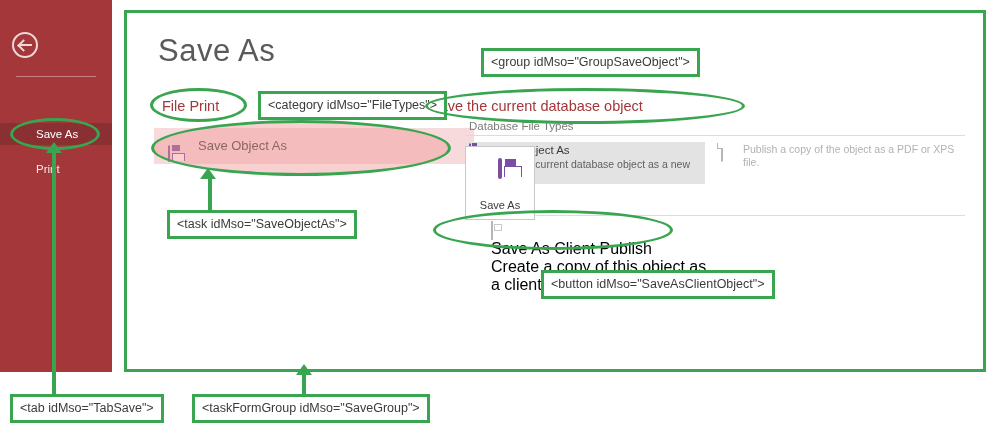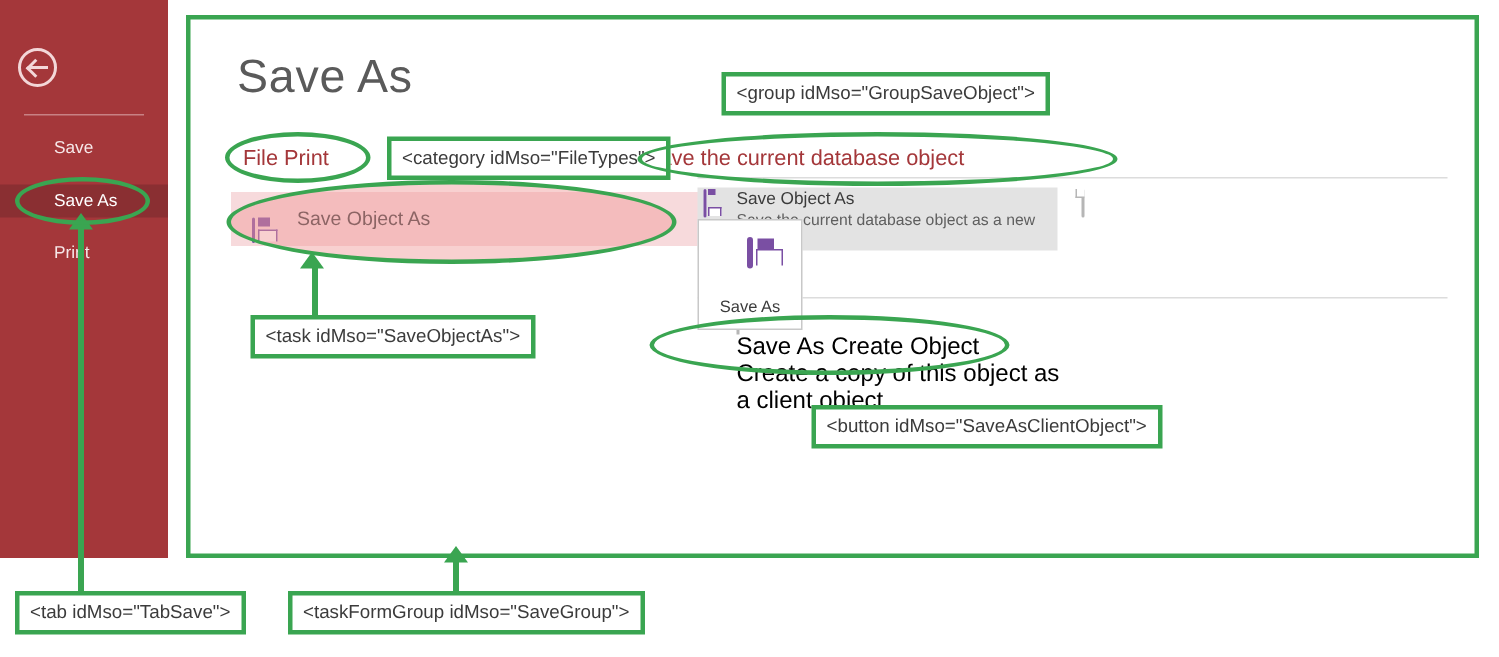--- a/index.html
+++ b/index.html
@@ -142,23 +142,20 @@
 </head>
 <body>
 
 <div class="root">
 
   <div class="backstage">
 
     <div class="leftrail">
       <div class="backarrow"></div>
       <div class="rail-sep"></div>
-      <div class="rail-item" id="rail-save">
-        <span>Save</span>
-      </div>
       <div class="rail-item sel" id="rail-saveas">
         <span>Save As</span>
       </div>
       <div class="rail-item" id="rail-print">
         <span>Print</span>
       </div>
     </div>
 
     <div class="content">
       <div class="page-title">Save As</div>
@@ -168,40 +165,42 @@
 
       <div class="filetypes-list">
         <div class="ft-item sel">
           <span class="glyph"><span class="floppy"></span></span>
           <span>Save Object As</span>
         </div>
       </div>
 
       <div class="rightpane">
 
+        <div class="group-title">Database File Types</div>
         <div class="group-rule"></div>
 
         <div class="tiles">
           <div class="tile sel" id="tile-saveobjectas">
             <span class="ticon"><span class="floppy small"></span></span>
             <div class="ttitle">Save Object As</div>
             <div class="tdesc">Save the current database object as a new object.</div>
           </div>
           <div class="tile dim" id="tile-pdfxps">
             <span class="ticon"><span class="pdficon"></span></span>
+            <div class="tdesc">Publish a copy of the object as a PDF or XPS file.</div>
           </div>
         </div>
 
         <div class="group-title">Advanced</div>
         <div class="group-rule"></div>
 
         <div class="tiles2">
           <div class="tile2 dim">
             <span class="ticon"><span class="clienticon"></span></span>
-            <div class="ttitle">Save As Create Object</div>
+            <div class="ttitle">Save As Client Publish</div>
             <div class="tdesc">Create a copy of this object as a client object.</div>
           </div>
         </div>
       </div>
 
       <div class="bigbtn">
         <span class="bicon"><span class="floppy big"></span></span>
         <div class="blabel">Save As</div>
       </div>
     </div>

